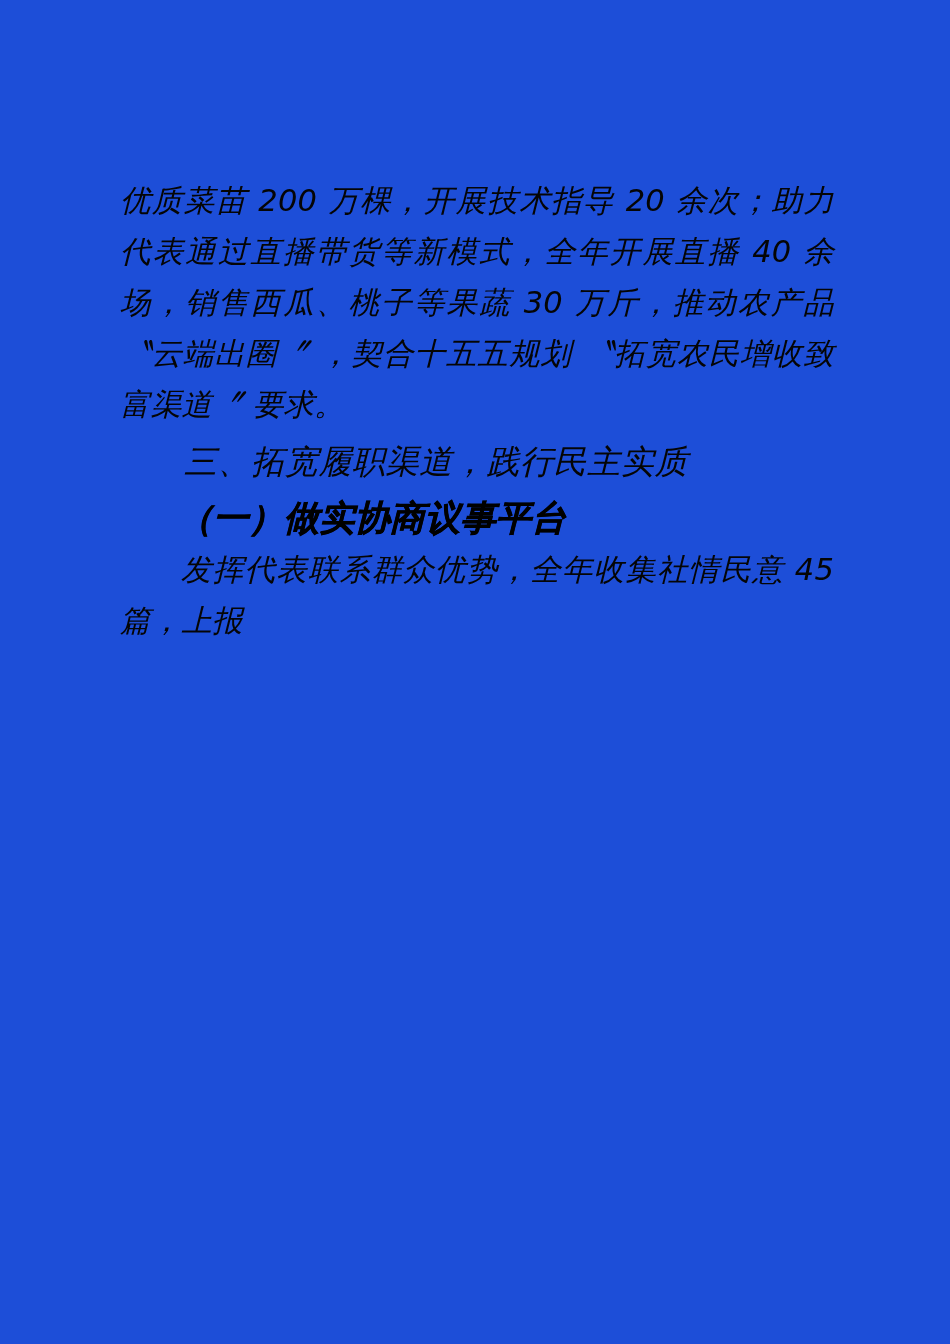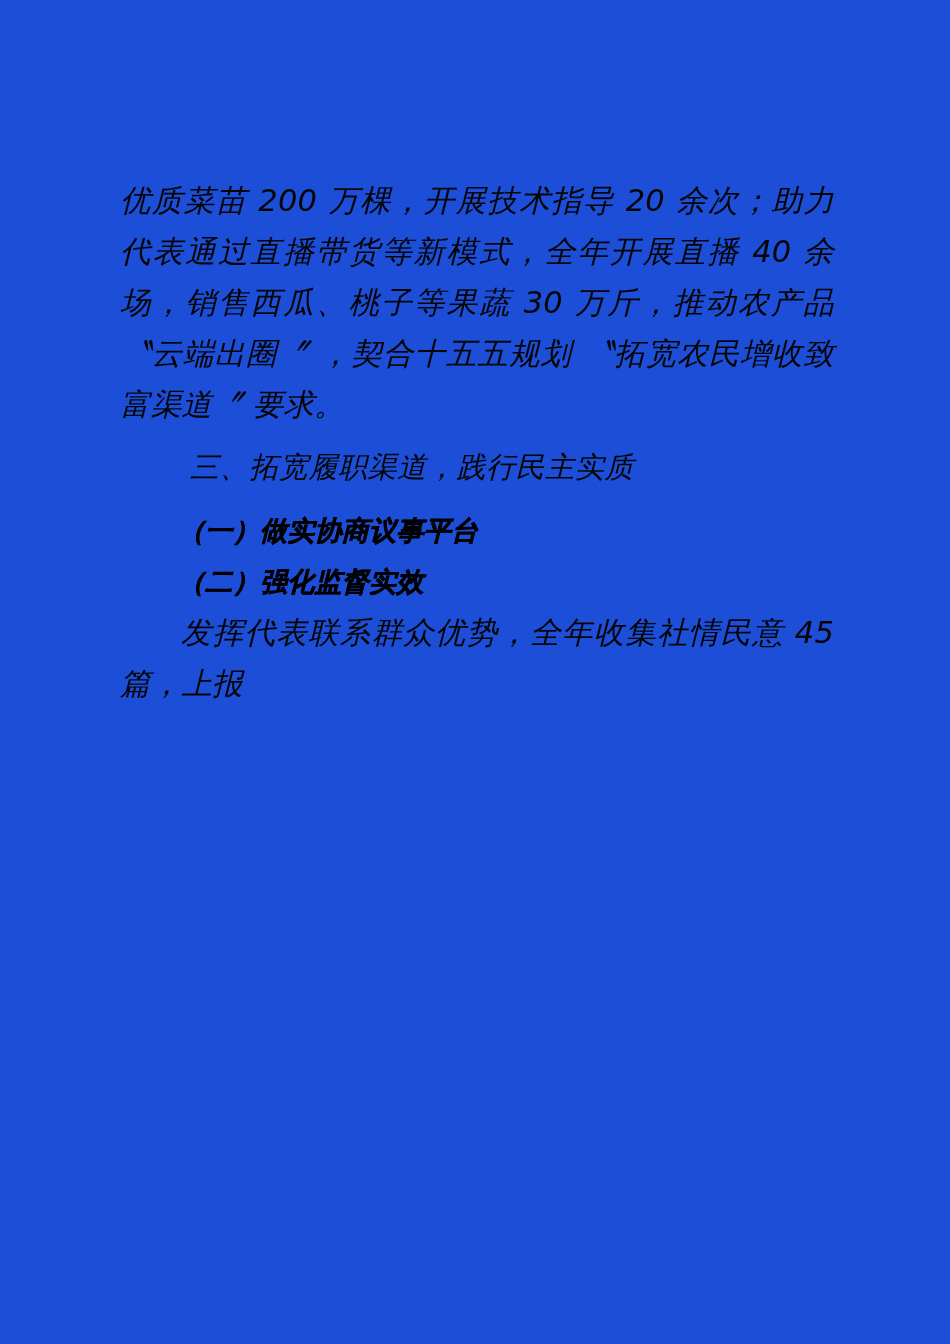--- a/index.html
+++ b/index.html
@@ -45,33 +45,33 @@
   }
   .para.cont {
     text-indent: 0;
   }
   .para.indent2 {
     text-indent: 61px;
   }
 
   
   .section-line {
-    font-size: 29px;
+    font-size: 33px;
     line-height: 51px;
-    margin: 12px;
+    margin: 6px;
     font-weight: 400;
     text-indent: 58px;
     letter-spacing: 0.6px;
     color: #050505;
     white-space: pre-wrap;
   }
 
   
   .subhead {
-    font-size: 27px;
+    font-size: 35px;
     line-height: 51px;
     margin: 0;
     font-weight: 700;
     text-indent: 58px;
     letter-spacing: 0.3px;
     color: #000000;
     -webkit-text-stroke: 0.55px #000000;
     white-space: pre-wrap;
   }
 </style>
@@ -81,20 +81,19 @@
 <div class="page">
   <div class="content">
 
     <p class="para cont">优质菜苗 200 万棵，开展技术指导 20 余次；助力代表通过直播带货等新模式，全年开展直播 40 余场，销售西瓜、桃子等果蔬 30 万斤，推动农产品 〝云端出圈〞 ，契合十五五规划 〝拓宽农民增收致富渠道〞 要求。</p>
 
     <p class="section-line">三、拓宽履职渠道，践行民主实质</p>
 
     <p class="subhead">（一）做实协商议事平台</p>
 
 
-    <p class="subhead">（二）强化监督实效</p>
 
 
 
     <p class="para indent2">发挥代表联系群众优势，全年收集社情民意 45 篇，上报</p>
 
   </div>
 </div>
 
 </body></html>

